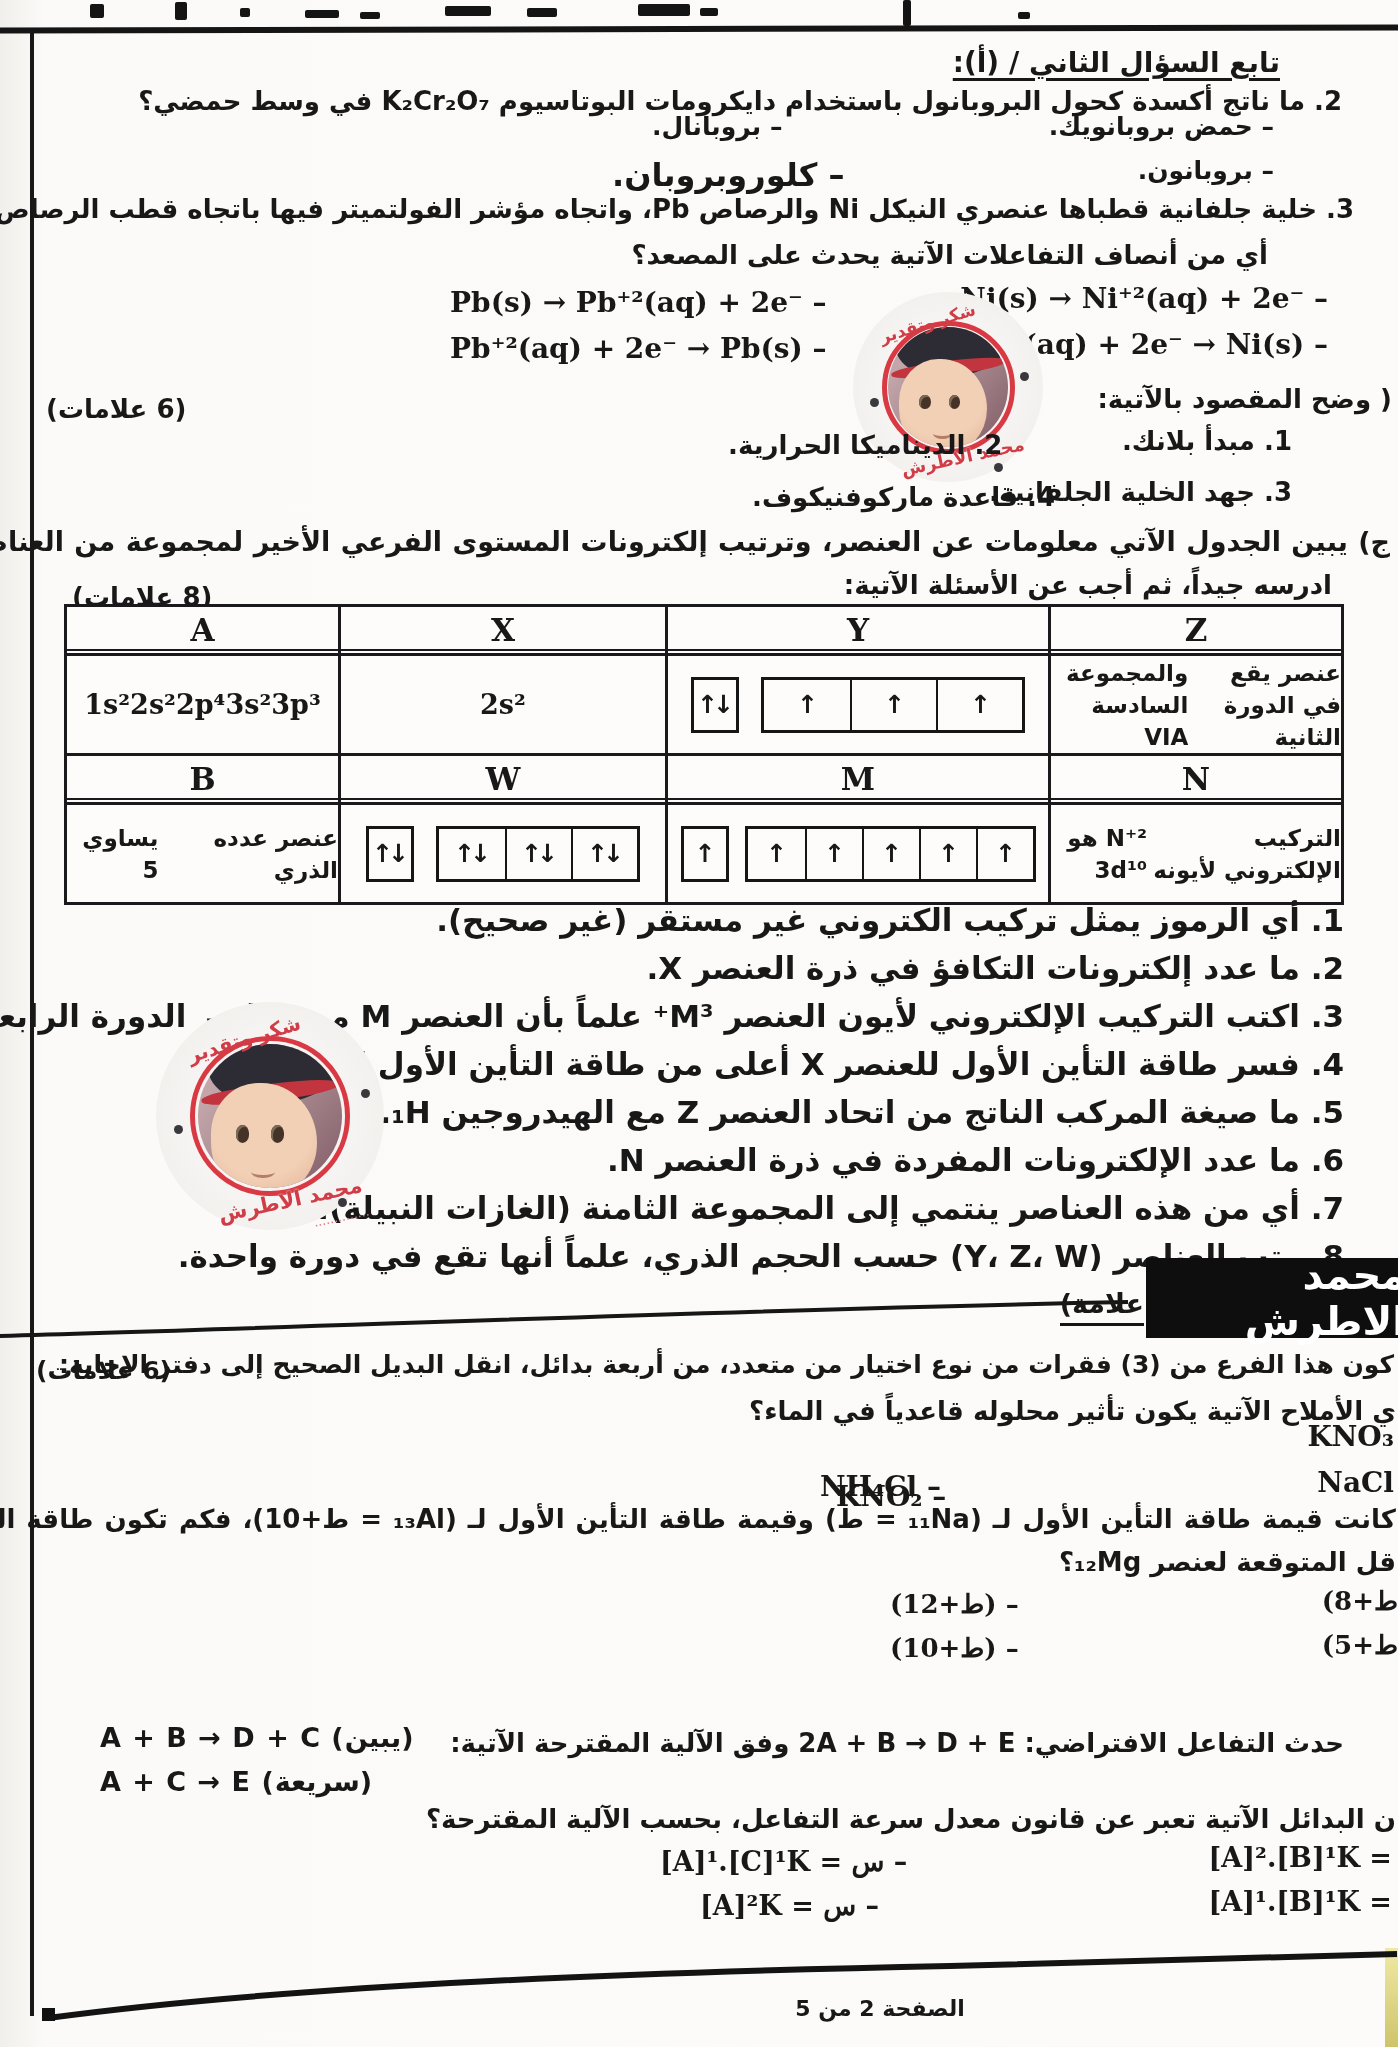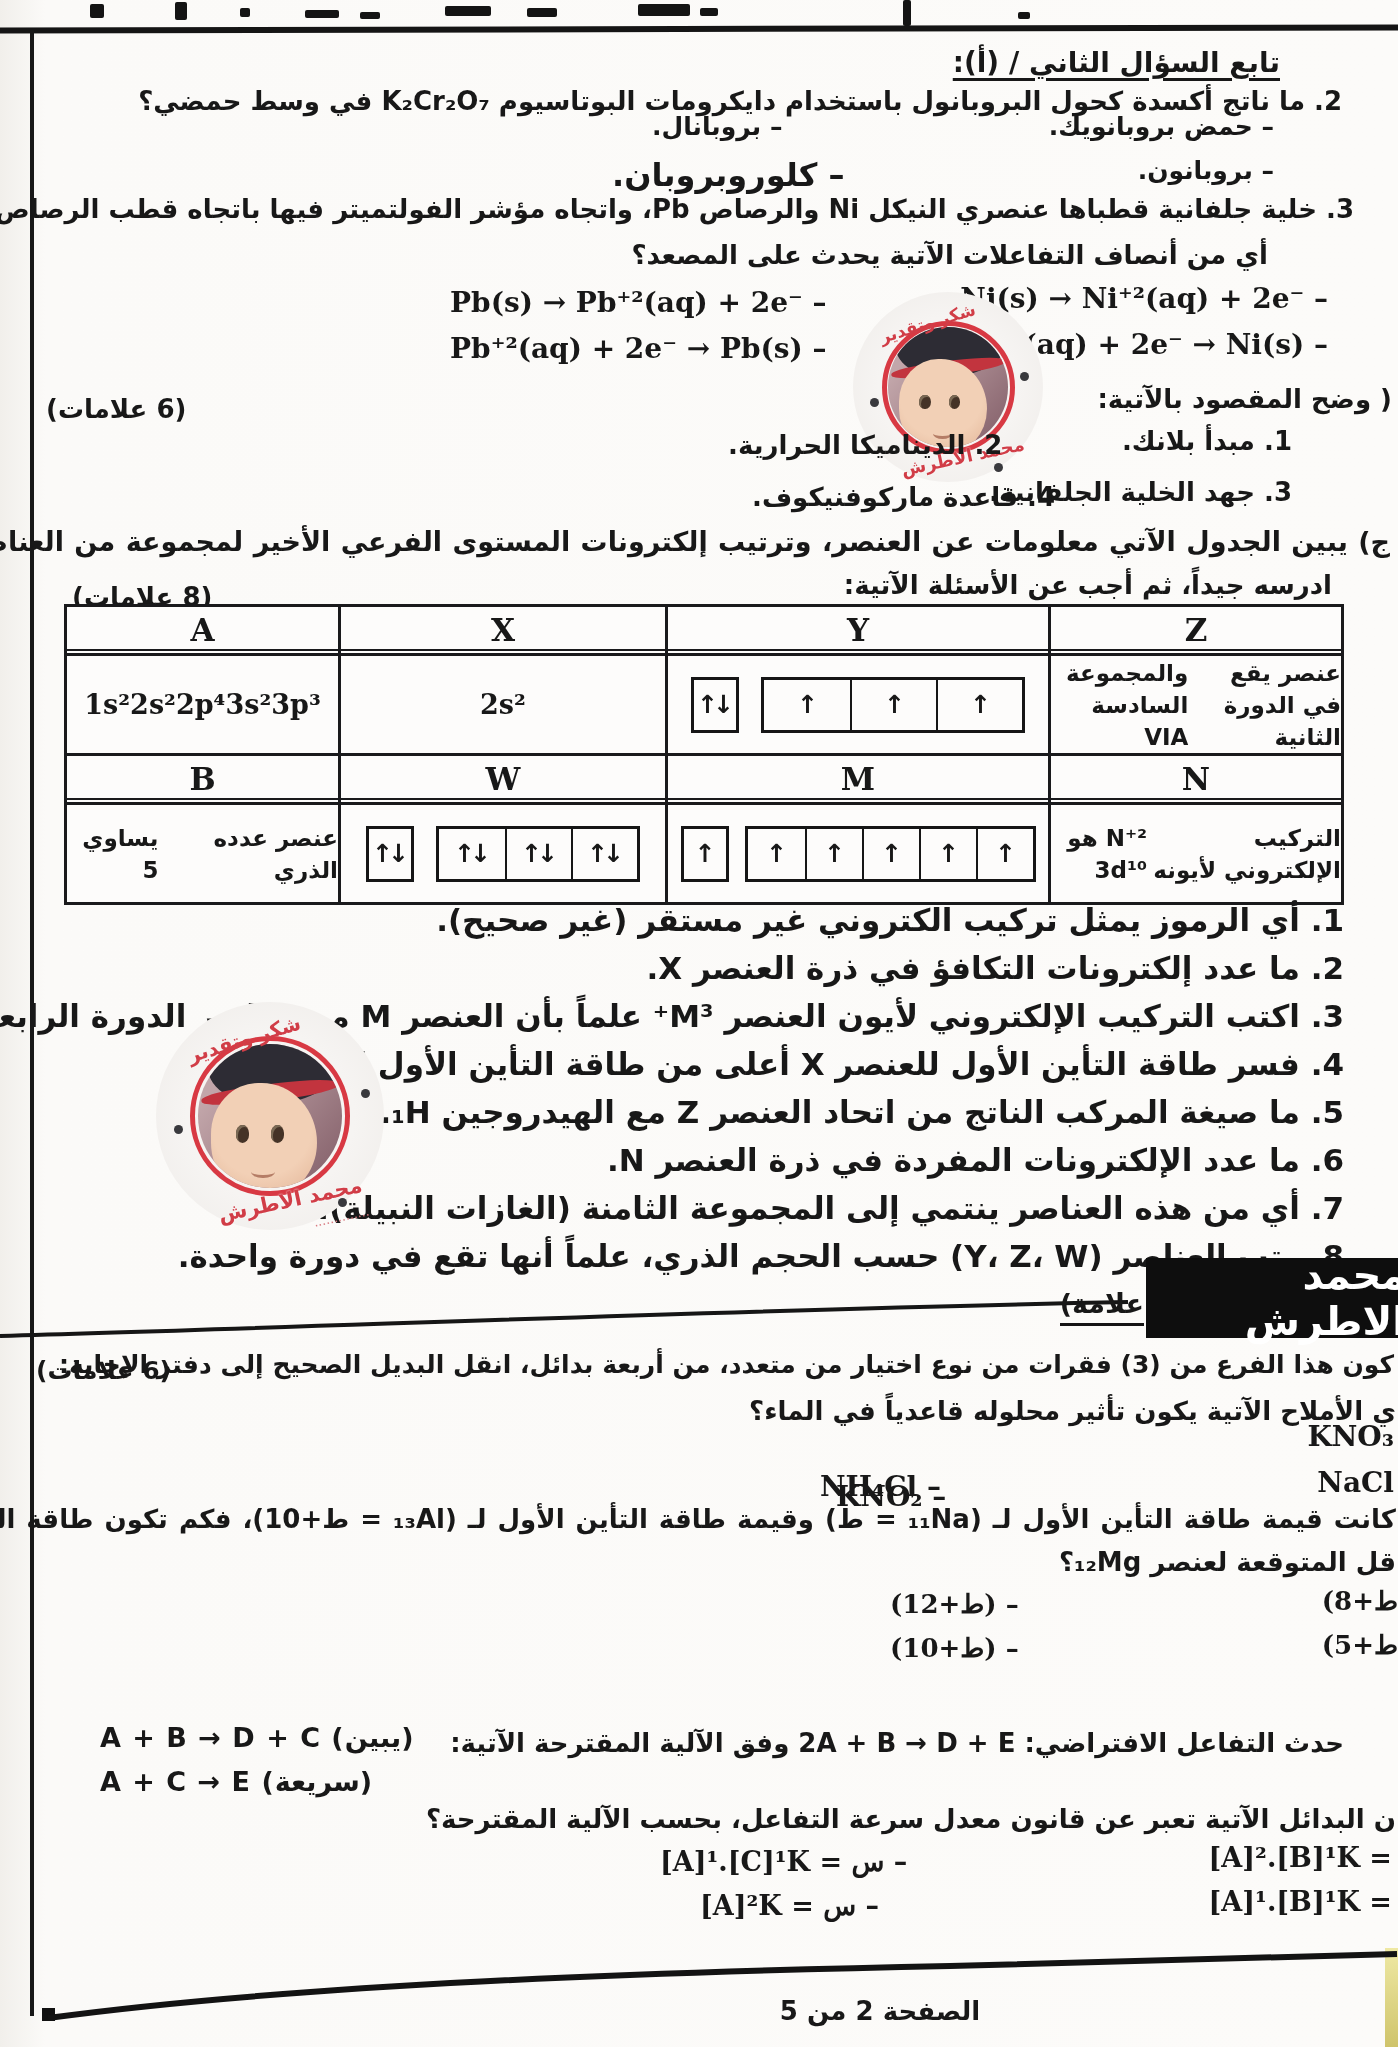--- a/index.html
+++ b/index.html
@@ -72,21 +72,21 @@
   .wm-sub{position:absolute;bottom:3%;right:6%;transform:rotate(-12deg);color:#d87b82;font-size:8px;letter-spacing:1px;}
   .wm-dot{position:absolute;width:9px;height:9px;border-radius:50%;background:#39393d;}
   .wm2 .wm-top{font-size:20px;}
   .wm2 .wm-bottom{font-size:21px;}
 
   
   .stamp-box{position:absolute;left:1146px;top:1258px;width:260px;height:80px;background:#0e0e0e;
              display:flex;align-items:center;justify-content:center;color:#fff;font-size:40px;direction:rtl;}
   .partial-marks{position:absolute;right:254px;top:1288px;font-size:27px;direction:rtl;border-bottom:3px solid #151515;padding-bottom:4px;}
 
-  .footer{position:absolute;left:765px;top:1996px;width:230px;text-align:center;font-size:26px;direction:rtl;}
+  .footer{position:absolute;left:765px;top:1996px;width:230px;text-align:center;font-size:22px;direction:rtl;}
   svg{display:block;}
 </style>
 </head>
 <body>
 
 <div class="page">
 
   <div class="top-rule"></div>
   <div class="left-rule"></div>
   <div class="artifact" style="left:90px;top:4px;width:14px;height:14px;"></div>

